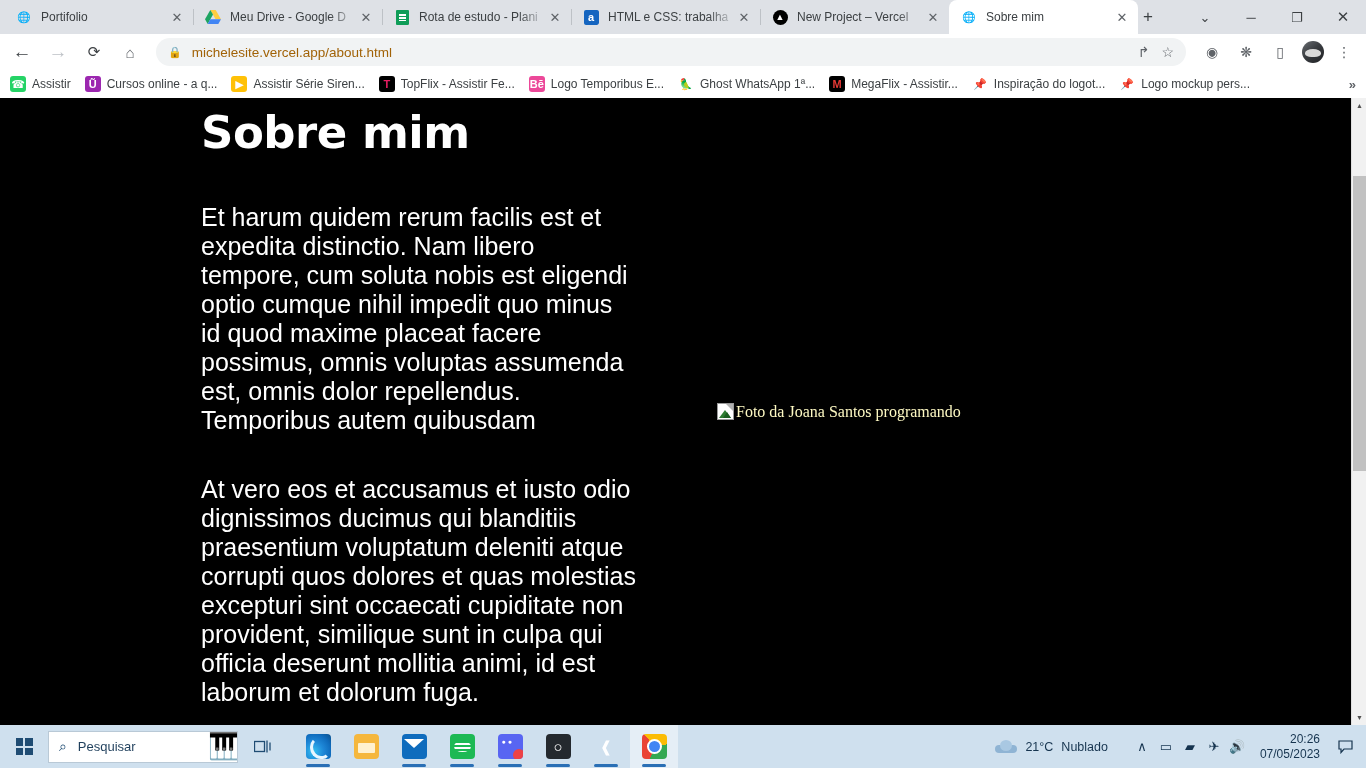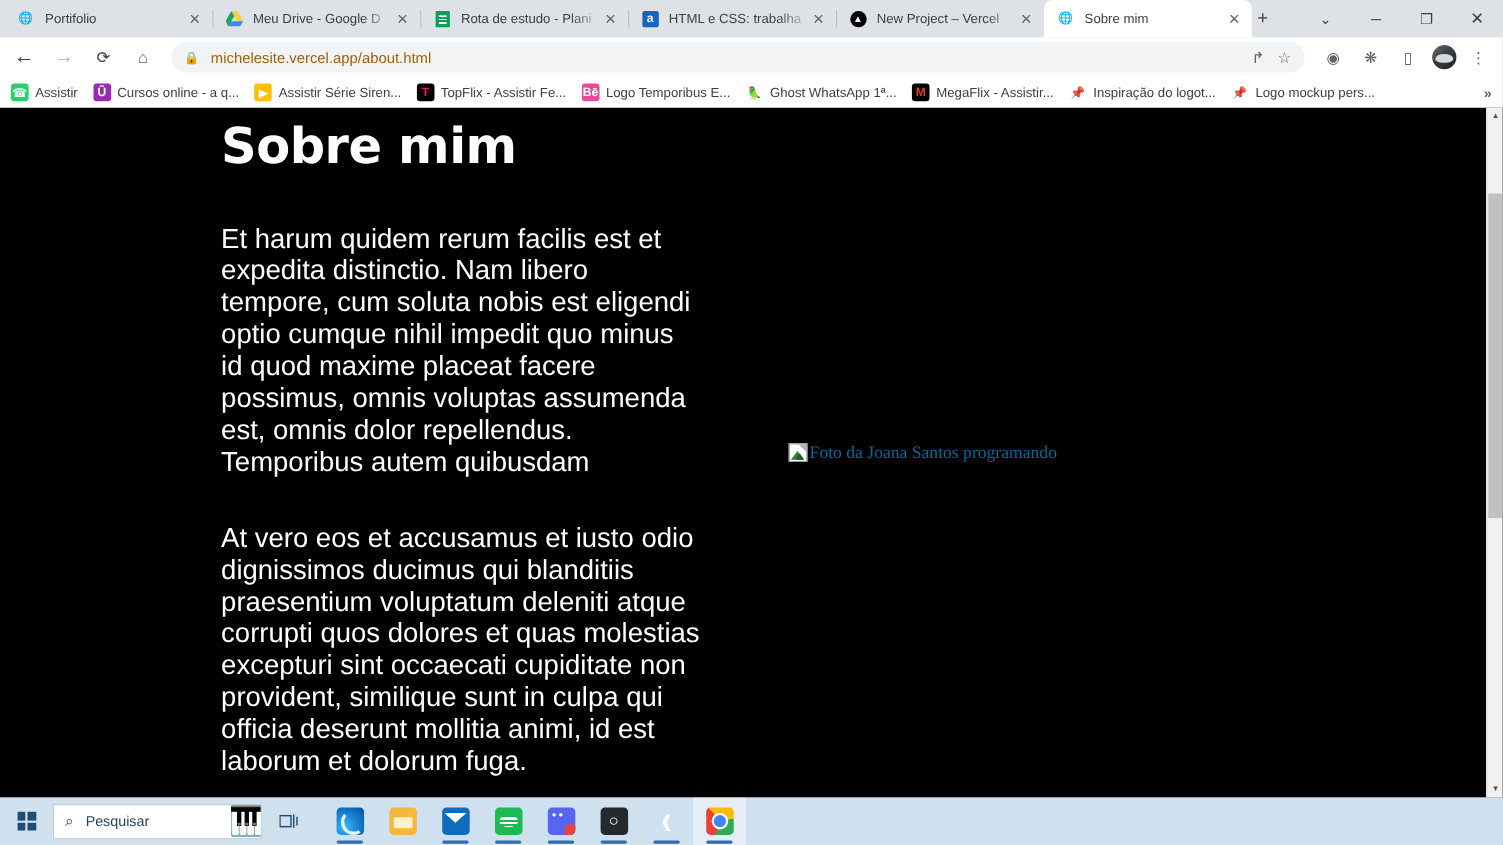--- a/index.html
+++ b/index.html
@@ -154,21 +154,21 @@
     font-size: 25px; line-height: 29px; color: #ffffff;
     margin-bottom: 40px; max-width: 435px;
     font-family: "Liberation Sans", sans-serif;
   }
   .col-right {
     flex: 1 1 auto; display: flex; align-items: center; justify-content: flex-start;
     padding-left: 76px;
   }
   .broken-img {
     display: flex; align-items: center; font-family: "Liberation Serif", serif;
-    font-size: 16px; color: #0369a1;
+    font-size: 16px; color: #fef9c3;
   }
   .broken-icon {
     width: 17px; height: 17px; margin-right: 2px; position: relative;
     background: #ffffff; border: 1px solid #999; flex: 0 0 17px;
   }
   .broken-icon::before {
     content: ""; position: absolute; left: 1px; bottom: 1px;
     border-left: 6px solid transparent; border-right: 6px solid transparent;
     border-bottom: 8px solid #2e7d32;
   }
@@ -502,13 +502,36 @@
     <div class="tb-app">
       <span class="glyph g-vscode">❰</span>
       <span class="underline"></span>
     </div>
     <div class="tb-app active">
       <span class="glyph g-chrome"></span>
       <span class="underline"></span>
     </div>
   </div>
 
+  <div class="tb-right">
+    <div class="tb-weather">
+      <span class="cloud"></span>
+      <span class="wtext">21°C</span>
+      <span class="wtext" style="margin-left:8px;">Nublado</span>
+    </div>
+    <div class="tb-tray">
+      <div class="tico">∧</div>
+      <div class="tico">▭</div>
+      <div class="tico">▰</div>
+      <div class="tico">✈</div>
+      <div class="tico">🔊</div>
+    </div>
+    <div class="tb-clock">
+      <span>20:26</span>
+      <span>07/05/2023</span>
+    </div>
+    <div class="tb-notif">
+      <svg width="15" height="14" viewBox="0 0 15 14" aria-hidden="true">
+        <path d="M1 1 H14 V9 H6 L3 12.5 V9 H1 Z" fill="none" stroke="#16344f" stroke-width="1.2"></path>
+      </svg>
+    </div>
+  </div>
 </div>
 
 </body></html>

